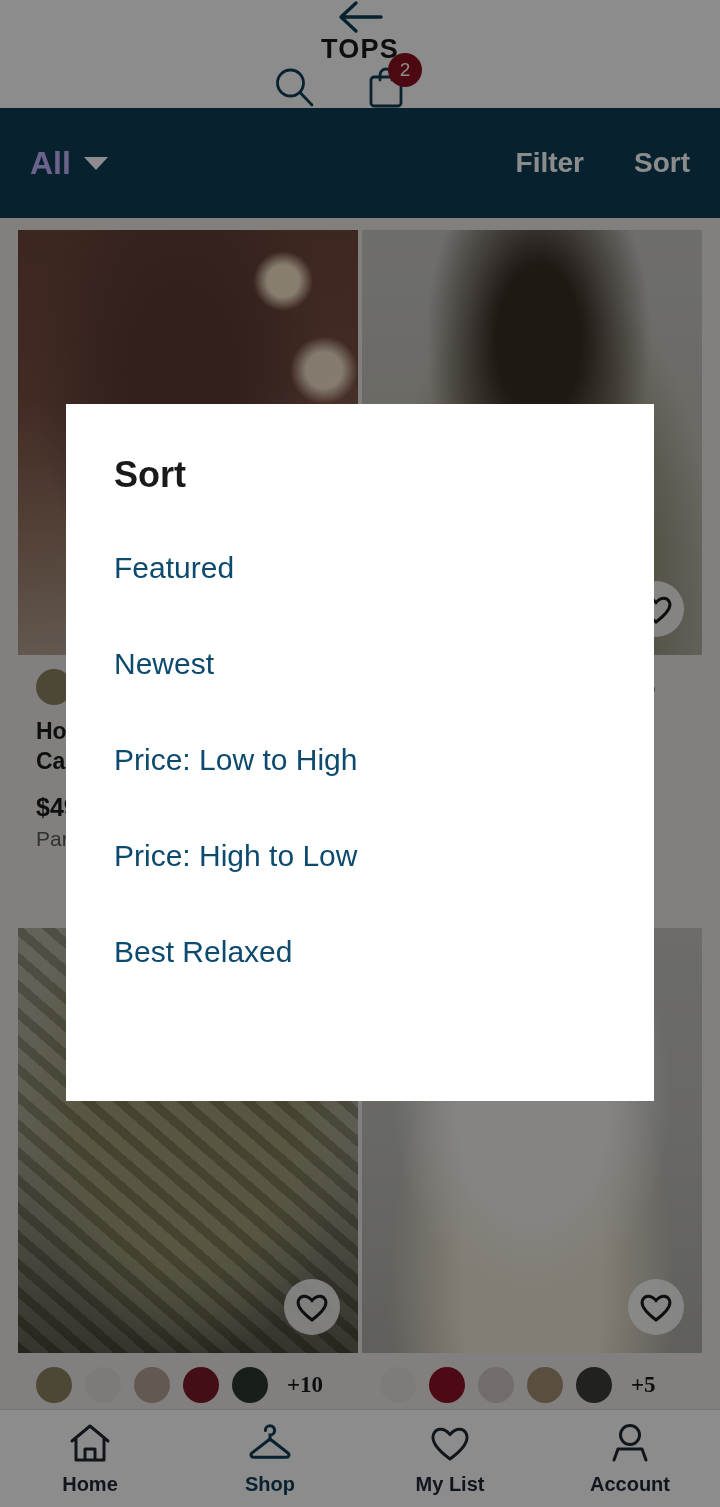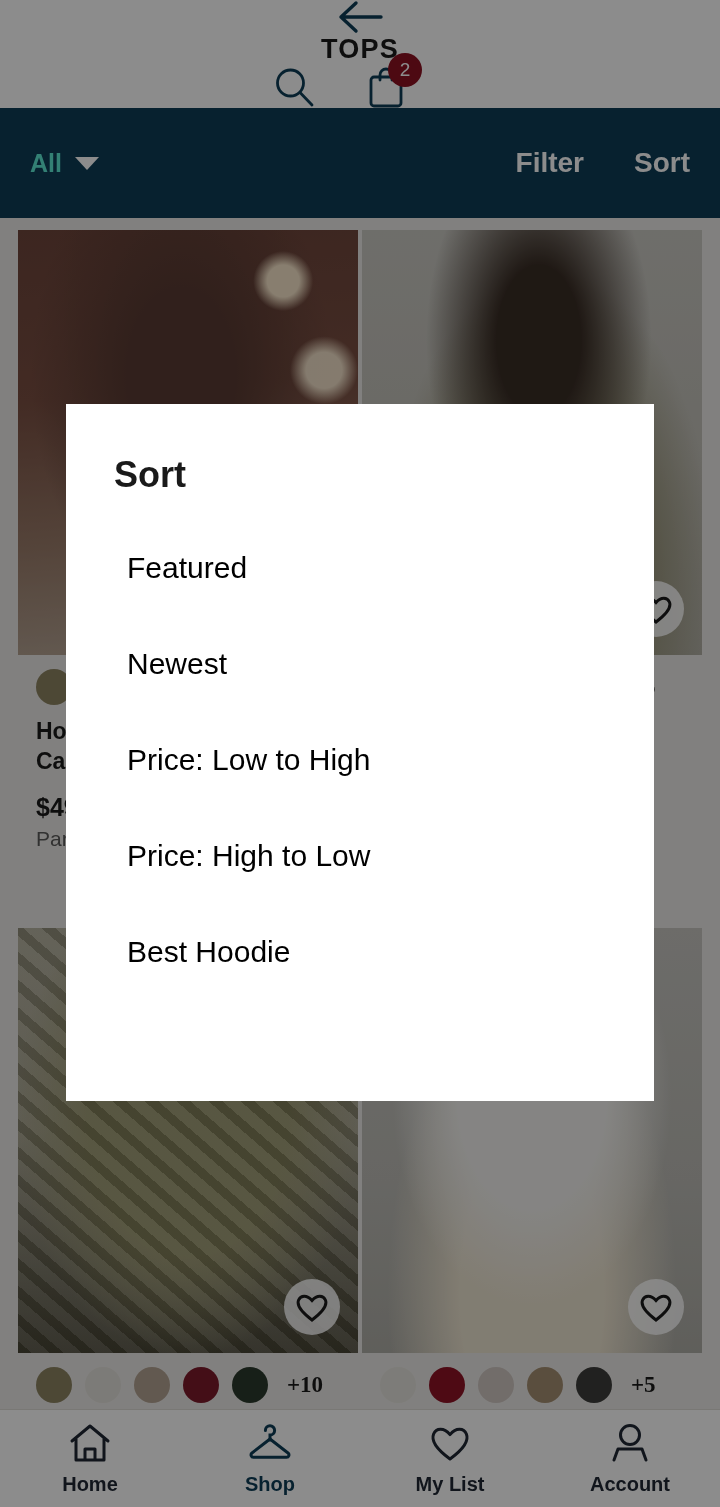--- a/index.html
+++ b/index.html
@@ -38,21 +38,21 @@
     padding:0 6px;
   }
 
   
   .filterbar {
     position:absolute; left:0; top:108px; width:720px; height:110px;
     background:#0d3d57;
     display:flex; align-items:center; padding:0 30px;
   }
   .filterbar-left { display:flex; align-items:center; gap:13px; }
-  .filterbar-all { color:#5eead4; font-size:25px; font-weight:bold; }
+  .filterbar-all { color:#c4b5fd; font-size:32px; font-weight:bold; }
   .caret-down {
     width:0; height:0; border-left:12px solid transparent;
     border-right:12px solid transparent; border-top:13px solid #ffffff;
   }
   .filterbar-right { margin-left:auto; display:flex; align-items:center; gap:50px; }
   .filterbar-right span { color:#ffffff; font-size:28px; font-weight:bold; }
 
   
   .grid {
     position:absolute; left:0; top:218px; width:720px; bottom:98px;
@@ -112,22 +112,22 @@
   .modal {
     position:absolute; left:66px; top:404px; width:588px; height:697px;
     background:#ffffff;
   }
   .modal-title {
     font-size:36px; font-weight:bold; color:#1a1a1a;
     padding:50px 0 0 48px;
   }
   .modal-list { padding:0 0 0 48px; }
   .modal-option {
-    font-size:30px; color:#000000; height:96px;
-    display:flex; align-items:center; cursor:pointer;margin-left:13px;
+    font-size:30px; color:#0c4a6e; height:96px;
+    display:flex; align-items:center; cursor:pointer;
   }
   .modal-option:first-child { margin-top:24px; }
 </style>
 </head>
 <body>
 
 <div id="page-root">
 
   <div class="appbar">
     <div class="appbar-back">
@@ -276,15 +276,15 @@
 
 <div class="scrim"></div>
 
 <div class="modal">
   <div class="modal-title">Sort</div>
   <div class="modal-list">
     <div class="modal-option">Featured</div>
     <div class="modal-option">Newest</div>
     <div class="modal-option">Price: Low to High</div>
     <div class="modal-option">Price: High to Low</div>
-    <div class="modal-option">Best Hoodie</div>
+    <div class="modal-option">Best Relaxed</div>
   </div>
 </div>
 
 </body></html>

